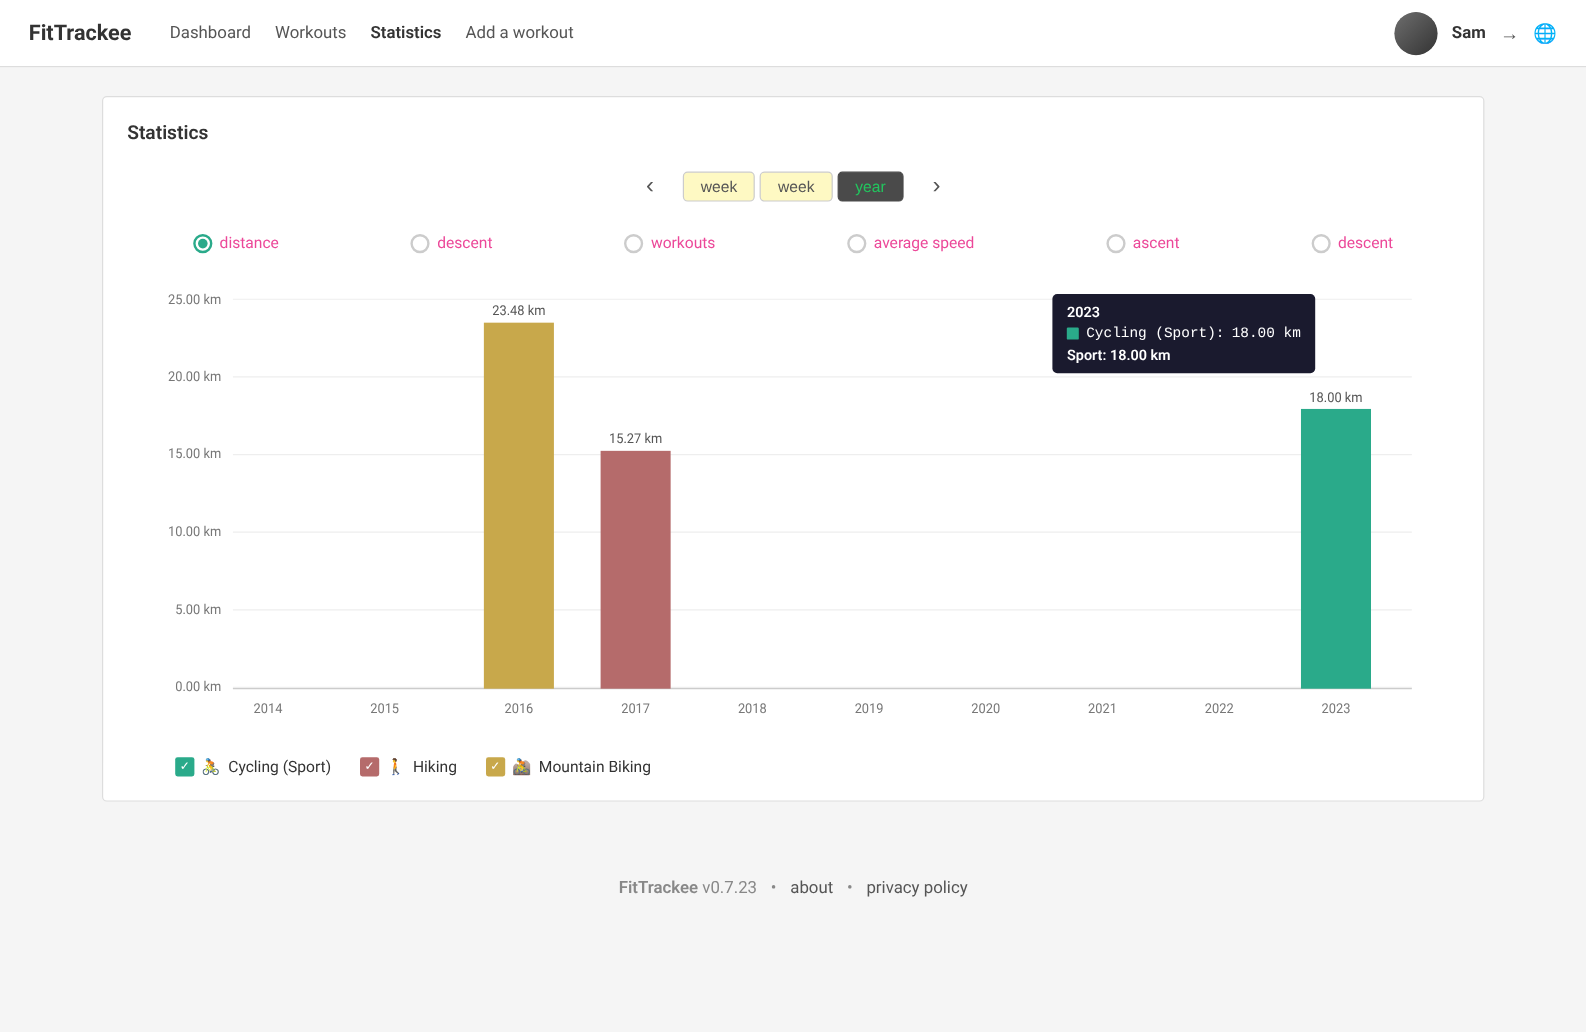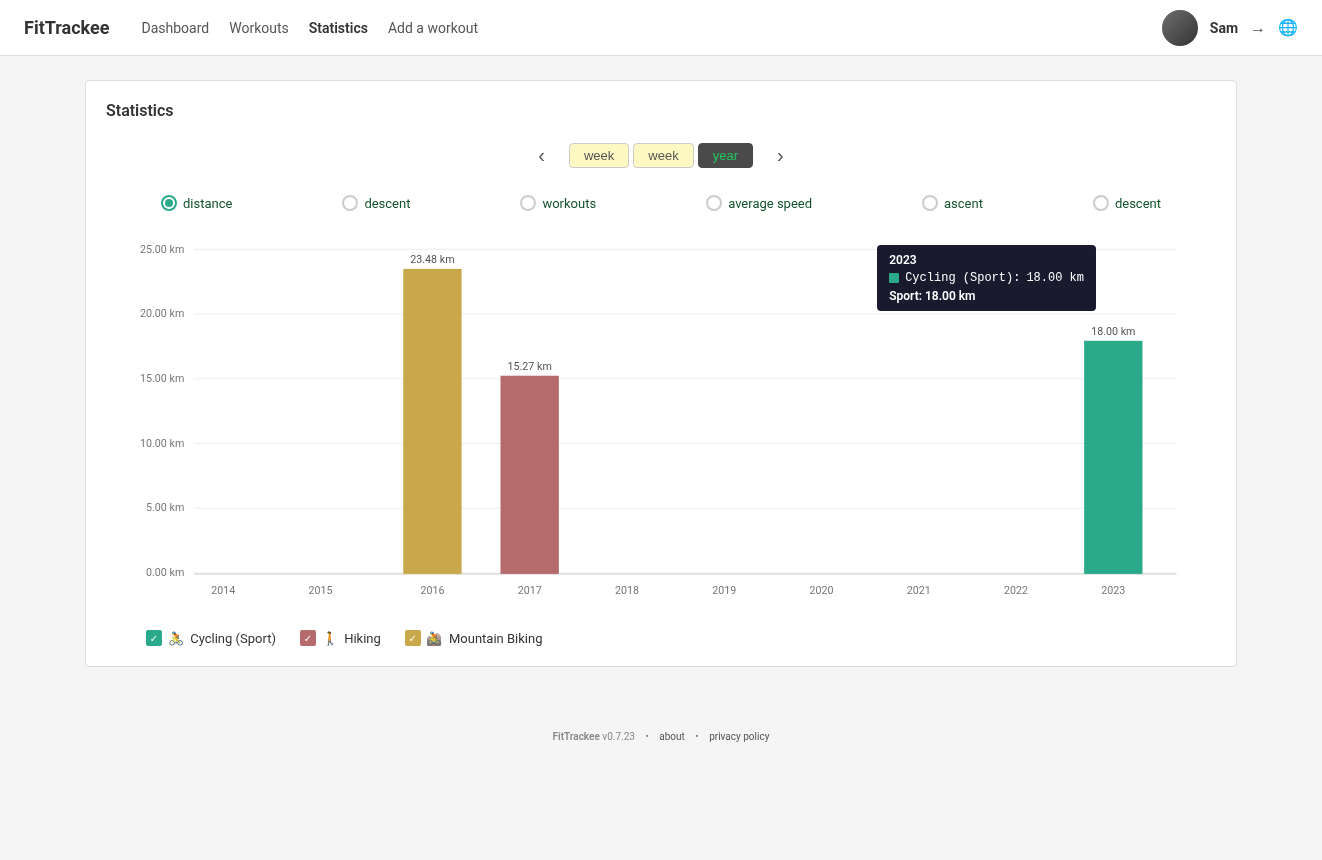--- a/index.html
+++ b/index.html
@@ -24,21 +24,21 @@
 
     
     .time-controls { display: flex; align-items: center; justify-content: center; gap: 16px; margin-bottom: 24px; }
     .nav-arrow { cursor: pointer; font-size: 20px; color: #555; background: none; border: none; padding: 4px 8px; }
     .time-buttons { display: flex; gap: 4px; }
     .time-btn { padding: 4px 14px; border: 1px solid #ccc; border-radius: 4px; background: #fef9c3; cursor: pointer; font-size: 13px; color: #555; }
     .time-btn.active { background: #4a4a4a; color: #22c55e; border-color: #4a4a4a; }
 
     
     .metric-options { display: flex; justify-content: space-around; margin-bottom: 24px; }
-    .metric-option { display: flex; align-items: center; gap: 6px; cursor: pointer; font-size: 13px; color: #14532d; }
+    .metric-option { display: flex; align-items: center; gap: 6px; cursor: pointer; font-size: 13px; color: #ec4899; }
     .radio-circle { width: 16px; height: 16px; border-radius: 50%; border: 2px solid #ccc; display: flex; align-items: center; justify-content: center; }
     .radio-circle.checked { border-color: #2aaa8a; }
     .radio-circle.checked::after { content: ''; width: 8px; height: 8px; border-radius: 50%; background: #2aaa8a; }
 
     
     .chart-area { position: relative; padding: 0 20px; }
     .chart-container { position: relative; }
     .chart-svg { width: 100%; height: 380px; }
 
     
@@ -48,21 +48,21 @@
     .legend-checkbox::after { content: '✓'; color: #fff; font-size: 10px; }
 
     
     .tooltip { position: absolute; background: #1a1a2e; color: #fff; border-radius: 4px; padding: 8px 12px; font-size: 12px; pointer-events: none; top: 20px; right: 80px; min-width: 180px; }
     .tooltip-year { font-weight: 600; margin-bottom: 4px; }
     .tooltip-sport { display: flex; align-items: center; gap: 6px; margin-bottom: 4px; font-family: Liberation Mono, monospace; }
     .tooltip-dot { width: 10px; height: 10px; border-radius: 1px; background: #2aaa8a; }
     .tooltip-total { font-weight: 600; margin-top: 4px; }
 
     
-    .footer { text-align: center; padding: 40px 0 20px; color: #888; font-size: 10px; }
+    .footer { text-align: center; padding: 40px 0 20px; color: #888; font-size: 14px; }
     .footer a { color: #555; text-decoration: none; }
     .footer-brand { font-weight: 600; }
     .footer-sep { margin: 0 8px; }
   </style>
 </head>
 <body>
 
 <nav class="navbar">
   <a class="nav-brand">FitTrackee</a>
   <div class="nav-links">

